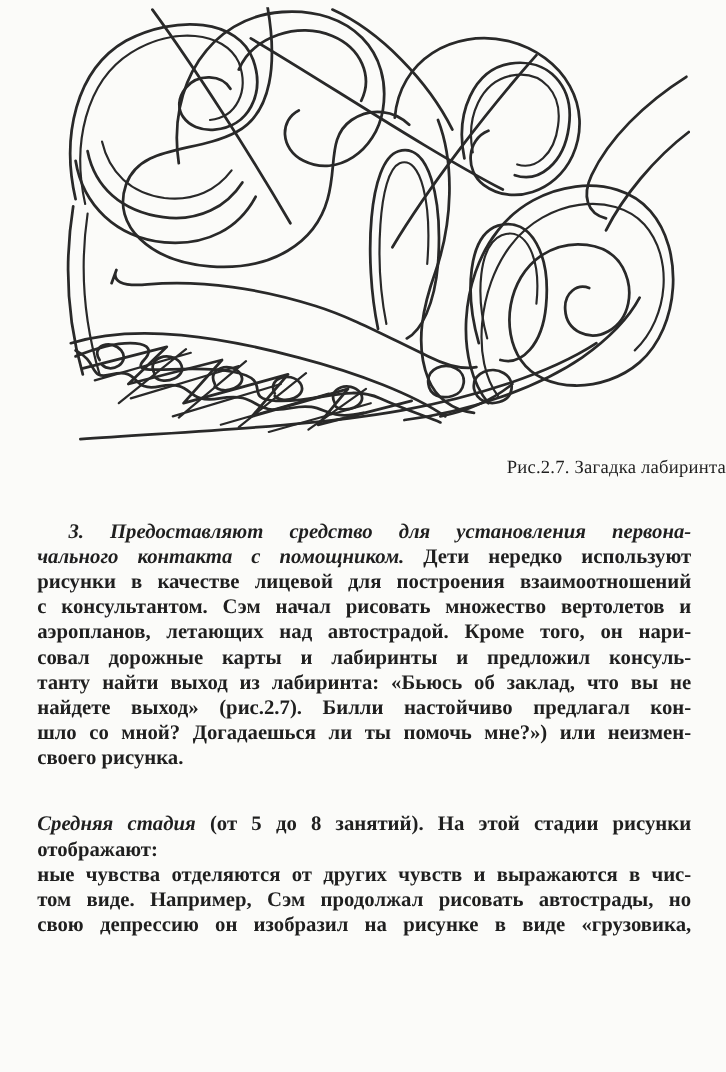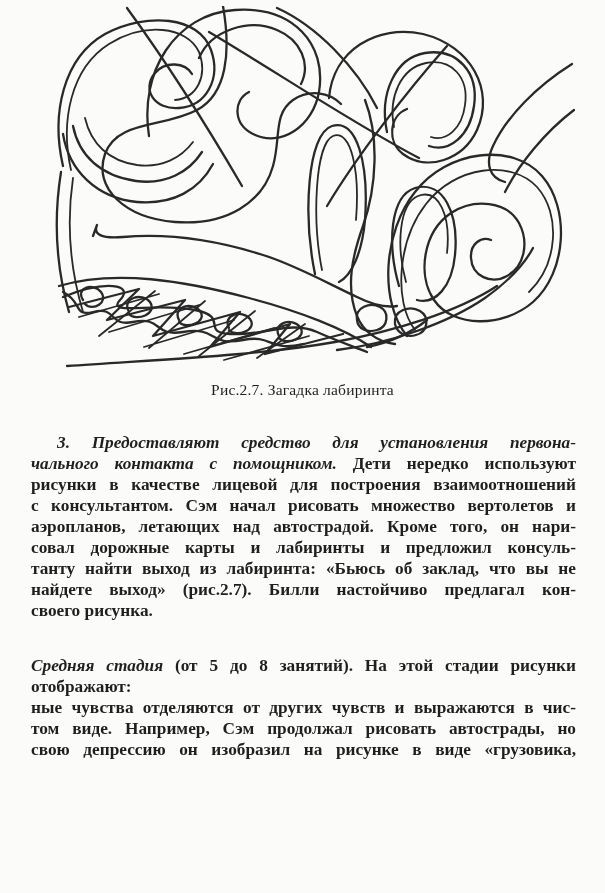--- a/index.html
+++ b/index.html
@@ -8,21 +8,21 @@
     width:605px; height:893px; background:var(--bg);
     font-family:"Liberation Serif","DejaVu Serif",serif; color:var(--ink);
   }
   .page { position:relative; width:605px; height:893px; overflow:hidden; background:var(--bg); }
   .figure { margin:0; }
   .drawing { position:absolute; left:27px; top:6px; width:548px; height:370px; }
   .drawing path { fill:none; stroke:var(--stroke); stroke-width:2.3px; stroke-linecap:round; stroke-linejoin:round; }
   .drawing path.thin { stroke-width:1.8px; }
   .caption {
     position:absolute; top:381px; left:0; width:605px;
-    text-align:center; font-size:15.5px; letter-spacing:.2px;
+    text-align:right; font-size:15.5px; letter-spacing:.2px;
   }
   .bodytext {
     position:absolute; left:31px; top:432px; width:545px;
     font-size:17.3px; line-height:21px;
   }
   .paragraph { margin:0; }
   .paragraph.spaced { margin-top:34px; }
   .line { height:21px; white-space:normal;font-weight:bold; }
   .line.just { text-align:justify; text-align-last:justify; }
   .line.ind { text-indent:26px; }
@@ -91,20 +91,21 @@
   <main class="bodytext">
       <div class="paragraph">
         <div class="line just ind"><span class="it">3. Предоставляют средство для установления первона-</span></div>
         <div class="line just"><span class="it">чального контакта с помощником.</span><span> Дети нередко используют</span></div>
         <div class="line just"><span>рисунки в качестве лицевой для построения взаимоотношений</span></div>
         <div class="line just"><span>с консультантом. Сэм начал рисовать множество вертолетов и</span></div>
         <div class="line just"><span>аэропланов, летающих над автострадой. Кроме того, он нари-</span></div>
         <div class="line just"><span>совал дорожные карты и лабиринты и предложил консуль-</span></div>
         <div class="line just"><span>танту найти выход из лабиринта: «Бьюсь об заклад, что вы не</span></div>
         <div class="line just"><span>найдете выход» (рис.2.7). Билли настойчиво предлагал кон-</span></div>
+        <div class="line just"><span>шло со мной? Догадаешься ли ты помочь мне?») или неизмен-</span></div>
         <div class="line"><span>своего рисунка.</span></div>
       </div>
       <div class="paragraph spaced">
         <div class="line just"><span class="it">Средняя стадия</span><span> (от 5 до 8 занятий). На этой стадии рисунки</span></div>
         <div class="line"><span>отображают:</span></div>
       </div>
       <div class="paragraph">
         <div class="line just"><span>ные чувства отделяются от других чувств и выражаются в чис-</span></div>
         <div class="line just"><span>том виде. Например, Сэм продолжал рисовать автострады, но</span></div>
         <div class="line just"><span>свою депрессию он изобразил на рисунке в виде «грузовика,</span></div>

